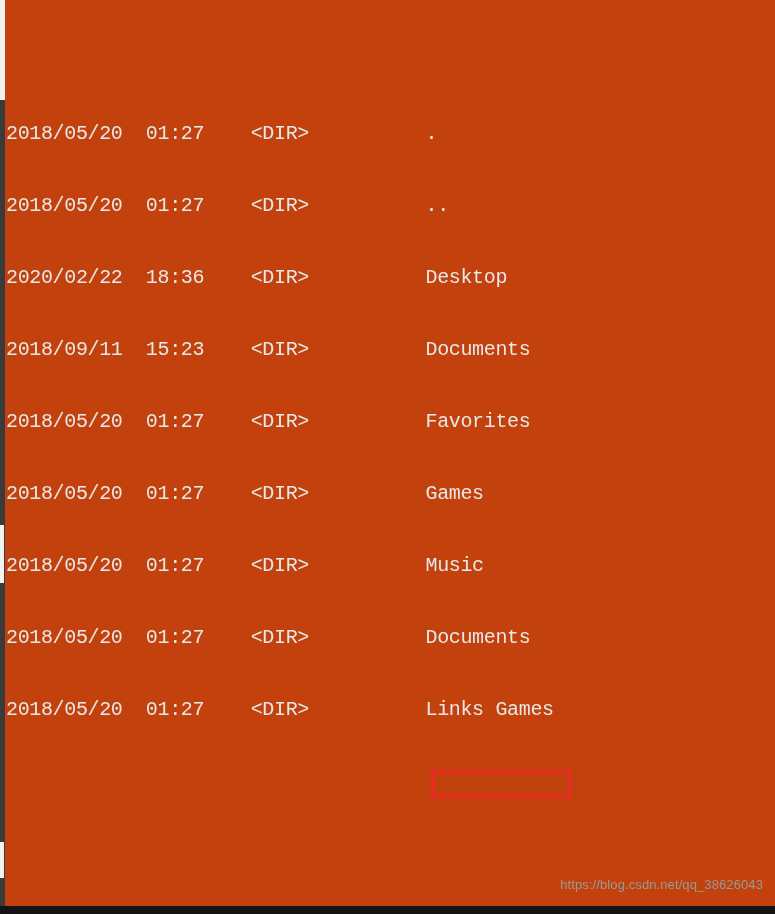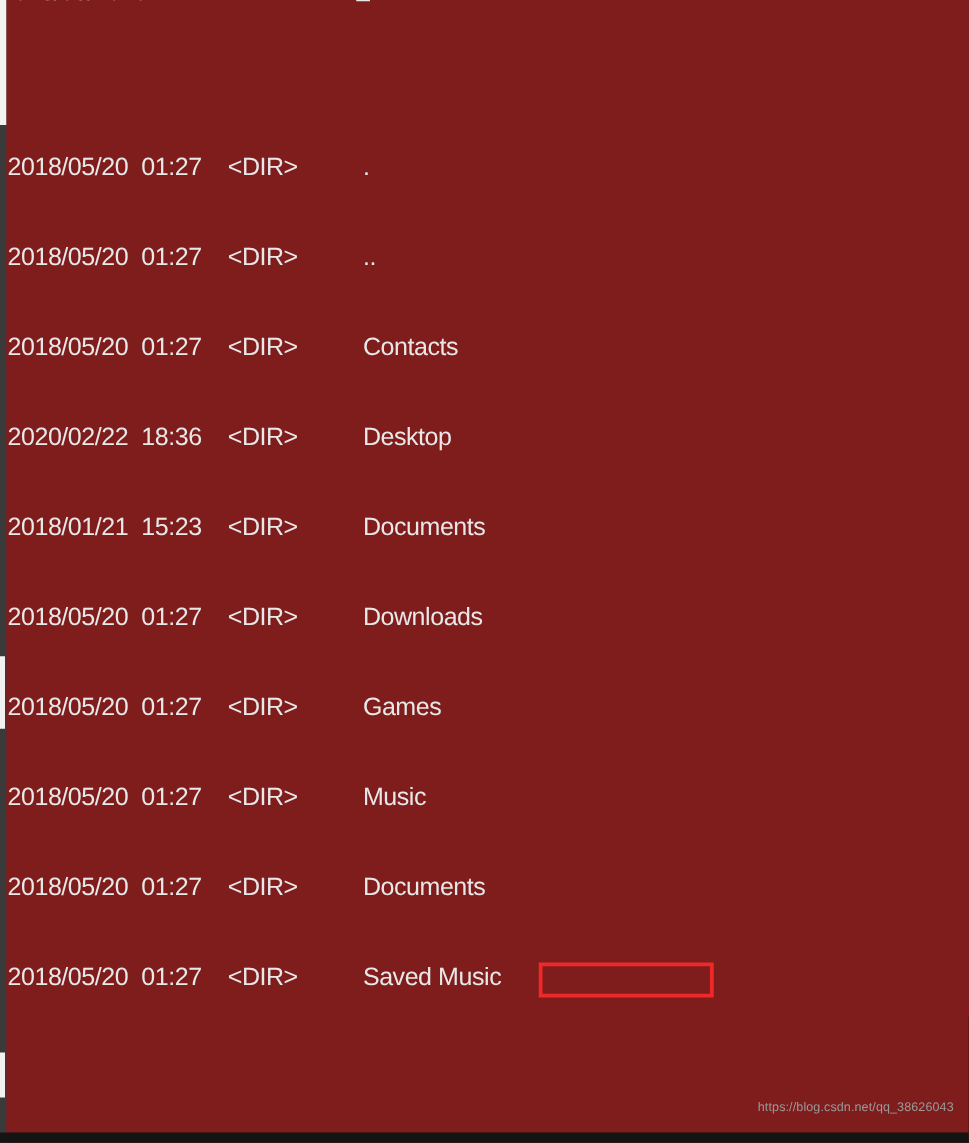--- a/index.html
+++ b/index.html
@@ -13,23 +13,23 @@
     height: 914px;
     overflow: hidden;
     position: relative;
     font-family: "DejaVu Sans Mono", "Liberation Mono", monospace;
   }
 
   
   #console {
     position: absolute;
     inset: 0;
-    background: #7f1d1d;
+    background: #c2410c;
     color: #e8e8e8;
-    font-family: Liberation Sans, sans-serif;
+    font-family: Liberation Mono, monospace;
     font-size: 20px;
     line-height: 24px;
     letter-spacing: -0.35px;
     white-space: pre;
     overflow: hidden;
   }
 
   
   #left-edge {
     position: absolute;
@@ -117,21 +117,21 @@
     pointer-events: none;
     z-index: 9;
   }
 
   #watermark {
     position: absolute;
     right: 12px;
     bottom: 22px;
     color: #9a9a9a;
     font-family: "Liberation Sans", sans-serif;
-    font-size: 10px;
+    font-size: 13px;
     letter-spacing: 0.1px;
     z-index: 8;
   }
 
   #bottom-bar {
     position: absolute;
     left: 0;
     bottom: 0;
     width: 775px;
     height: 8px;
@@ -145,28 +145,27 @@
 <div id="console">
 
   
   <div id="clipped-top-row"><span>2018/05/20  01:27    &lt;DIR&gt;          </span><span class="tofu"></span></div>
 
   <div class="screen-lines">
 
     
     <div class="row"><span>2018/05/20</span>  <span>01:27</span>    <span>&lt;DIR&gt;</span>          <span>.</span></div>
     <div class="row"><span>2018/05/20</span>  <span>01:27</span>    <span>&lt;DIR&gt;</span>          <span>..</span></div>
-    <div class="row"><span>2018/05/20</span>  <span>01:27</span>    <span>&lt;DIR&gt;</span>          <span>Contacts</span></div>
     <div class="row"><span>2020/02/22</span>  <span>18:36</span>    <span>&lt;DIR&gt;</span>          <span>Desktop</span></div>
-    <div class="row"><span>2018/01/21</span>  <span>15:23</span>    <span>&lt;DIR&gt;</span>          <span>Documents</span></div>
-    <div class="row"><span>2018/05/20</span>  <span>01:27</span>    <span>&lt;DIR&gt;</span>          <span>Downloads</span></div>
+    <div class="row"><span>2018/09/11</span>  <span>15:23</span>    <span>&lt;DIR&gt;</span>          <span>Documents</span></div>
+    <div class="row"><span>2018/05/20</span>  <span>01:27</span>    <span>&lt;DIR&gt;</span>          <span>Favorites</span></div>
     <div class="row"><span>2018/05/20</span>  <span>01:27</span>    <span>&lt;DIR&gt;</span>          <span>Games</span></div>
     <div class="row"><span>2018/05/20</span>  <span>01:27</span>    <span>&lt;DIR&gt;</span>          <span>Music</span></div>
     <div class="row"><span>2018/05/20</span>  <span>01:27</span>    <span>&lt;DIR&gt;</span>          <span>Documents</span></div>
-    <div class="row"><span>2018/05/20</span>  <span>01:27</span>    <span>&lt;DIR&gt;</span>          <span>Saved Music</span></div>
+    <div class="row"><span>2018/05/20</span>  <span>01:27</span>    <span>&lt;DIR&gt;</span>          <span>Links Games</span></div>
     
     
 
     
     
 
     
 
     
     

